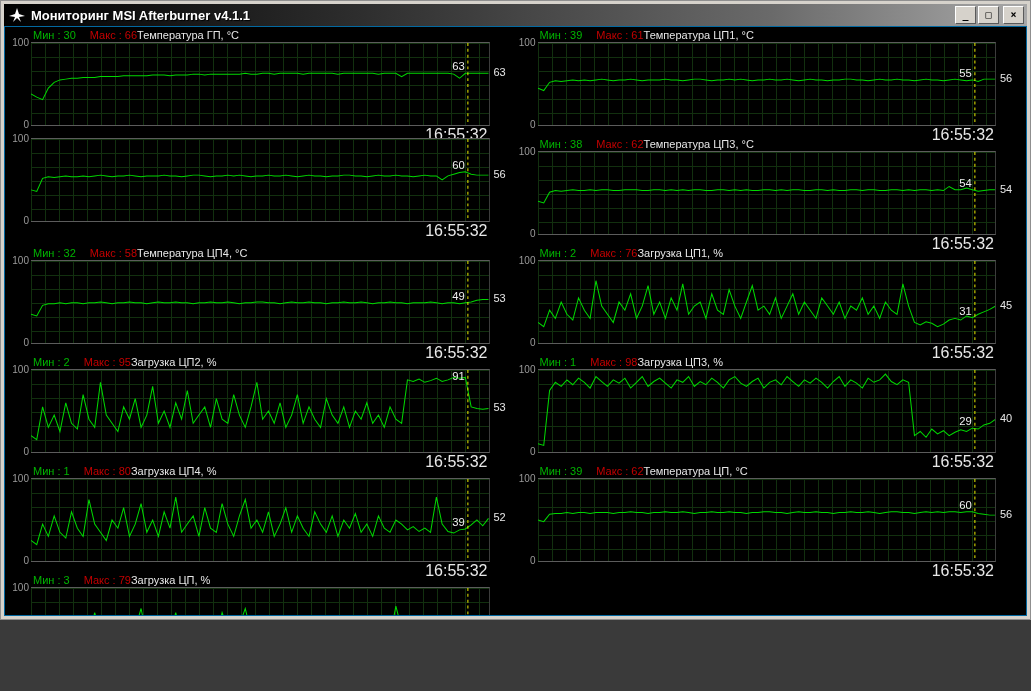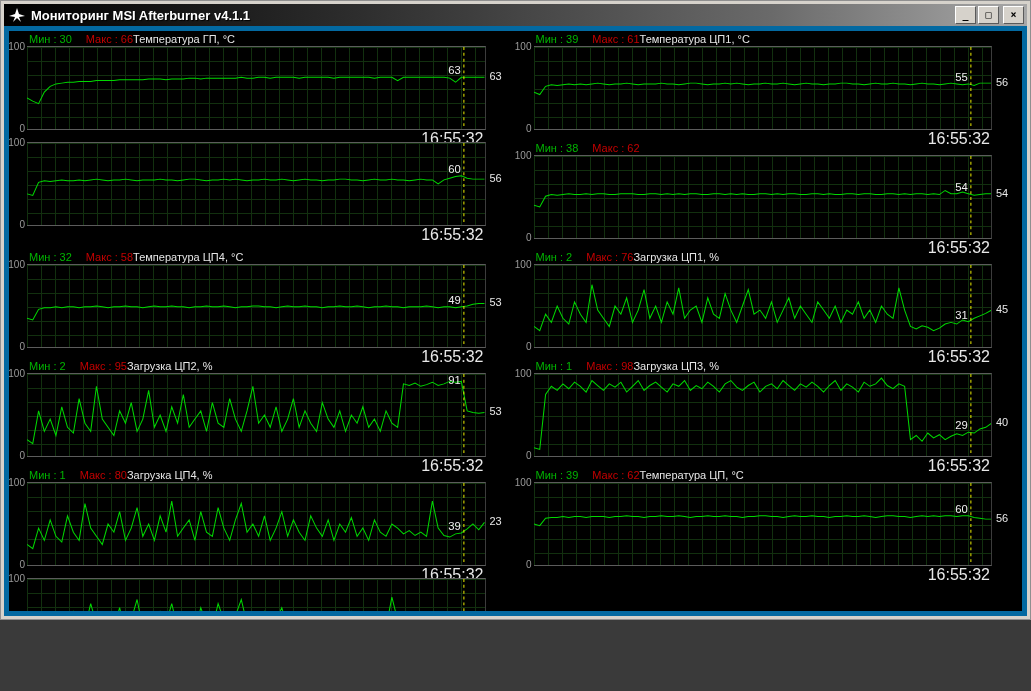--- a/index.html
+++ b/index.html
@@ -3,21 +3,21 @@
 <meta charset="utf-8">
 <style>
   html,body{margin:0;padding:0;background:#3a3a3a;}
   body{width:1031px;height:691px;font-family:"Liberation Sans",sans-serif;-webkit-font-smoothing:none;}
   .window{box-sizing:border-box;width:1031px;height:620px;background:#d6d2cb;border:1px solid #8f8f8f;padding:3px;display:flex;flex-direction:column;}
   .titlebar{height:22px;flex:0 0 22px;background:linear-gradient(to right,#000000 0%,#2e2e2e 35%,#6a6a6a 75%,#a8a8a8 100%);display:flex;align-items:center;padding:0 3px 0 4px;}
   .app-icon{width:18px;height:16px;flex:0 0 18px;margin-right:5px;}
   .title-text{color:#ffffff;font-weight:bold;font-size:13px;text-shadow:1px 1px 1px #000;flex:1;white-space:nowrap;overflow:hidden;}
   .winbtn{width:19px;height:16px;margin-left:2px;background:#d6d2cb;border:1px solid;border-color:#fff #5a5a5a #5a5a5a #fff;font-size:10px;font-weight:bold;color:#000;display:flex;align-items:center;justify-content:center;line-height:1;cursor:default;font-family:"DejaVu Sans Mono",monospace;}
   .winbtn.close{margin-left:4px;}
-  .client{flex:1;background:#000;border:5px solid #0369a1;display:flex;overflow:hidden;}
+  .client{flex:1;background:#000;border:1px solid #0369a1;display:flex;overflow:hidden;padding-left:8px;}
   .col{width:50%;display:flex;flex-direction:column;padding-top:2px;}
   .panel{height:109px;flex:0 0 109px;display:flex;flex-direction:column;}
   .panel-header{height:13px;flex:0 0 13px;display:flex;font-size:11px;line-height:13px;padding-left:20px;padding-right:32px;white-space:nowrap;}
   .min-label{color:var(--min-color,#00b400);margin-right:14px;}
   .max-label{color:var(--max-color,#c40000);}
   .panel-title{color:#e6e6e6;flex:1;text-align:left;}
   .panel-body{flex:0 0 84px;height:84px;display:flex;position:relative;}
   .ycol{width:18px;flex:0 0 18px;position:relative;}
   .y-top,.y-bottom{position:absolute;right:2px;color:#9a9a9a;font-size:10px;line-height:10px;}
   .y-top{top:-4px;} .y-bottom{bottom:-4px;}
@@ -163,29 +163,34 @@
         <span class="y-bottom">0</span>
       </div>
       <div class="plot">
         <svg preserveAspectRatio="none" viewBox="0 0 446 84">
           <polyline class="series-line" points="0.0,63.0 5.6,67.2 11.3,46.2 16.9,58.8 22.6,37.8 28.2,54.6 33.9,60.5 39.5,33.6 45.2,50.4 50.8,58.8 56.5,21.0 62.1,46.2 67.7,54.6 73.4,63.0 79.0,42.0 84.7,50.4 90.3,29.4 96.0,58.8 101.6,46.2 107.3,25.2 112.9,54.6 118.6,42.0 124.2,58.8 129.8,33.6 135.5,50.4 141.1,18.5 146.8,54.6 152.4,46.2 158.1,37.8 163.7,58.8 169.4,29.4 175.0,50.4 180.7,54.6 186.3,25.2 191.9,46.2 197.6,58.8 203.2,37.8 208.9,21.0 214.5,50.4 220.2,42.0 225.8,54.6 231.5,33.6 237.1,58.8 242.8,46.2 248.4,29.4 254.1,54.6 259.7,37.8 265.3,50.4 271.0,58.8 276.6,33.6 282.3,46.2 287.9,54.6 293.6,37.8 299.2,58.8 304.9,42.0 310.5,50.4 316.2,35.3 321.8,54.6 327.4,46.2 333.1,58.8 338.7,37.8 344.4,50.4 350.0,54.6 355.7,42.0 361.3,46.2 367.0,52.1 372.6,48.7 378.3,53.8 383.9,50.4 389.5,54.6 395.2,18.5 400.8,46.2 406.5,53.8 412.1,55.4 417.8,52.1 423.4,51.2 429.1,47.0 434.7,42.0 440.4,47.9 446.0,40.3"></polyline>
           <line class="cursor-line" x1="425.9" x2="425.9" y1="0" y2="84"></line>
           <text class="cursor-value" text-anchor="end" x="422.93" y="48.24">39</text>
         </svg>
       </div>
       <div class="rcol">
-        <span class="current-value" style="top: 34.32px;">23</span>
-      </div>
-    </div>
-    <div class="panel-footer">
-      <span class="timestamp">16:55:32</span>
-    </div>
-  </div>
-
-  <div class="panel">
+        <span class="current-value" style="top: 34.32px;">52</span>
+      </div>
+    </div>
+    <div class="panel-footer">
+      <span class="timestamp">16:55:32</span>
+    </div>
+  </div>
+
+  <div class="panel">
+    <div class="panel-header">
+      <span class="min-label">Мин : 3</span>
+      <span class="max-label">Макс : 79</span>
+      <span class="panel-title">Загрузка ЦП, %</span>
+    </div>
     <div class="panel-body">
       <div class="ycol">
         <span class="y-top">100</span>
         <span class="y-bottom">0</span>
       </div>
       <div class="plot">
         <svg preserveAspectRatio="none" viewBox="0 0 446 84">
           <polyline class="series-line" points="0.0,71.4 5.6,58.8 11.3,46.2 16.9,54.6 22.6,42.0 28.2,50.4 33.9,37.8 39.5,54.6 45.2,33.6 50.8,46.2 56.5,50.4 62.1,25.2 67.7,46.2 73.4,54.6 79.0,37.8 84.7,50.4 90.3,29.4 96.0,54.6 101.6,42.0 107.3,21.0 112.9,50.4 118.6,37.8 124.2,54.6 129.8,33.6 135.5,46.2 141.1,25.2 146.8,50.4 152.4,42.0 158.1,37.8 163.7,54.6 169.4,29.4 175.0,46.2 180.7,50.4 186.3,25.2 191.9,42.0 197.6,54.6 203.2,37.8 208.9,21.0 214.5,46.2 220.2,42.0 225.8,50.4 231.5,33.6 237.1,54.6 242.8,42.0 248.4,29.4 254.1,50.4 259.7,37.8 265.3,46.2 271.0,54.6 276.6,33.6 282.3,42.0 287.9,50.4 293.6,37.8 299.2,54.6 304.9,42.0 310.5,46.2 316.2,33.6 321.8,50.4 327.4,42.0 333.1,54.6 338.7,37.8 344.4,46.2 350.0,50.4 355.7,18.5 361.3,42.0 367.0,46.2 372.6,48.7 378.3,45.4 383.9,47.0 389.5,47.9 395.2,46.2 400.8,44.5 406.5,45.4 412.1,47.0 417.8,45.4 423.4,44.5 429.1,43.7 434.7,44.5 440.4,44.5 446.0,44.5"></polyline>
           <line class="cursor-line" x1="425.9" x2="425.9" y1="0" y2="84"></line>
           <text class="cursor-value" text-anchor="end" x="422.93" y="41.52">47</text>
@@ -225,20 +230,21 @@
     </div>
     <div class="panel-footer">
       <span class="timestamp">16:55:32</span>
     </div>
   </div>
 
   <div class="panel">
     <div class="panel-header">
       <span class="min-label">Мин : 38</span>
       <span class="max-label">Макс : 62</span>
+      <span class="panel-title">Температура ЦП3, °C</span>
     </div>
     <div class="panel-body">
       <div class="ycol">
         <span class="y-top">100</span>
         <span class="y-bottom">0</span>
       </div>
       <div class="plot">
         <svg preserveAspectRatio="none" viewBox="0 0 446 84">
           <polyline class="series-line" points="0.0,50.4 5.6,52.1 11.3,41.2 16.9,39.5 22.6,40.3 28.2,39.5 33.9,38.6 39.5,39.5 45.2,39.5 50.8,38.6 56.5,39.5 62.1,38.6 67.7,38.6 73.4,39.5 79.0,39.5 84.7,38.6 90.3,38.6 96.0,38.6 101.6,39.5 107.3,39.5 112.9,38.6 118.6,38.6 124.2,39.5 129.8,38.6 135.5,39.5 141.1,38.6 146.8,39.5 152.4,38.6 158.1,38.6 163.7,39.5 169.4,39.5 175.0,38.6 180.7,38.6 186.3,39.5 191.9,38.6 197.6,39.5 203.2,38.6 208.9,39.5 214.5,39.5 220.2,38.6 225.8,38.6 231.5,39.5 237.1,38.6 242.8,39.5 248.4,38.6 254.1,38.6 259.7,39.5 265.3,39.5 271.0,38.6 276.6,38.6 282.3,39.5 287.9,38.6 293.6,39.5 299.2,39.5 304.9,38.6 310.5,38.6 316.2,39.5 321.8,38.6 327.4,38.6 333.1,39.5 338.7,39.5 344.4,38.6 350.0,38.6 355.7,39.5 361.3,38.6 367.0,39.5 372.6,38.6 378.3,38.6 383.9,39.5 389.5,38.6 395.2,39.5 400.8,35.3 406.5,38.6 412.1,38.6 417.8,37.0 423.4,38.6 429.1,40.3 434.7,39.5 440.4,38.6 446.0,38.6"></polyline>
           <line class="cursor-line" x1="425.9" x2="425.9" y1="0" y2="84"></line>

